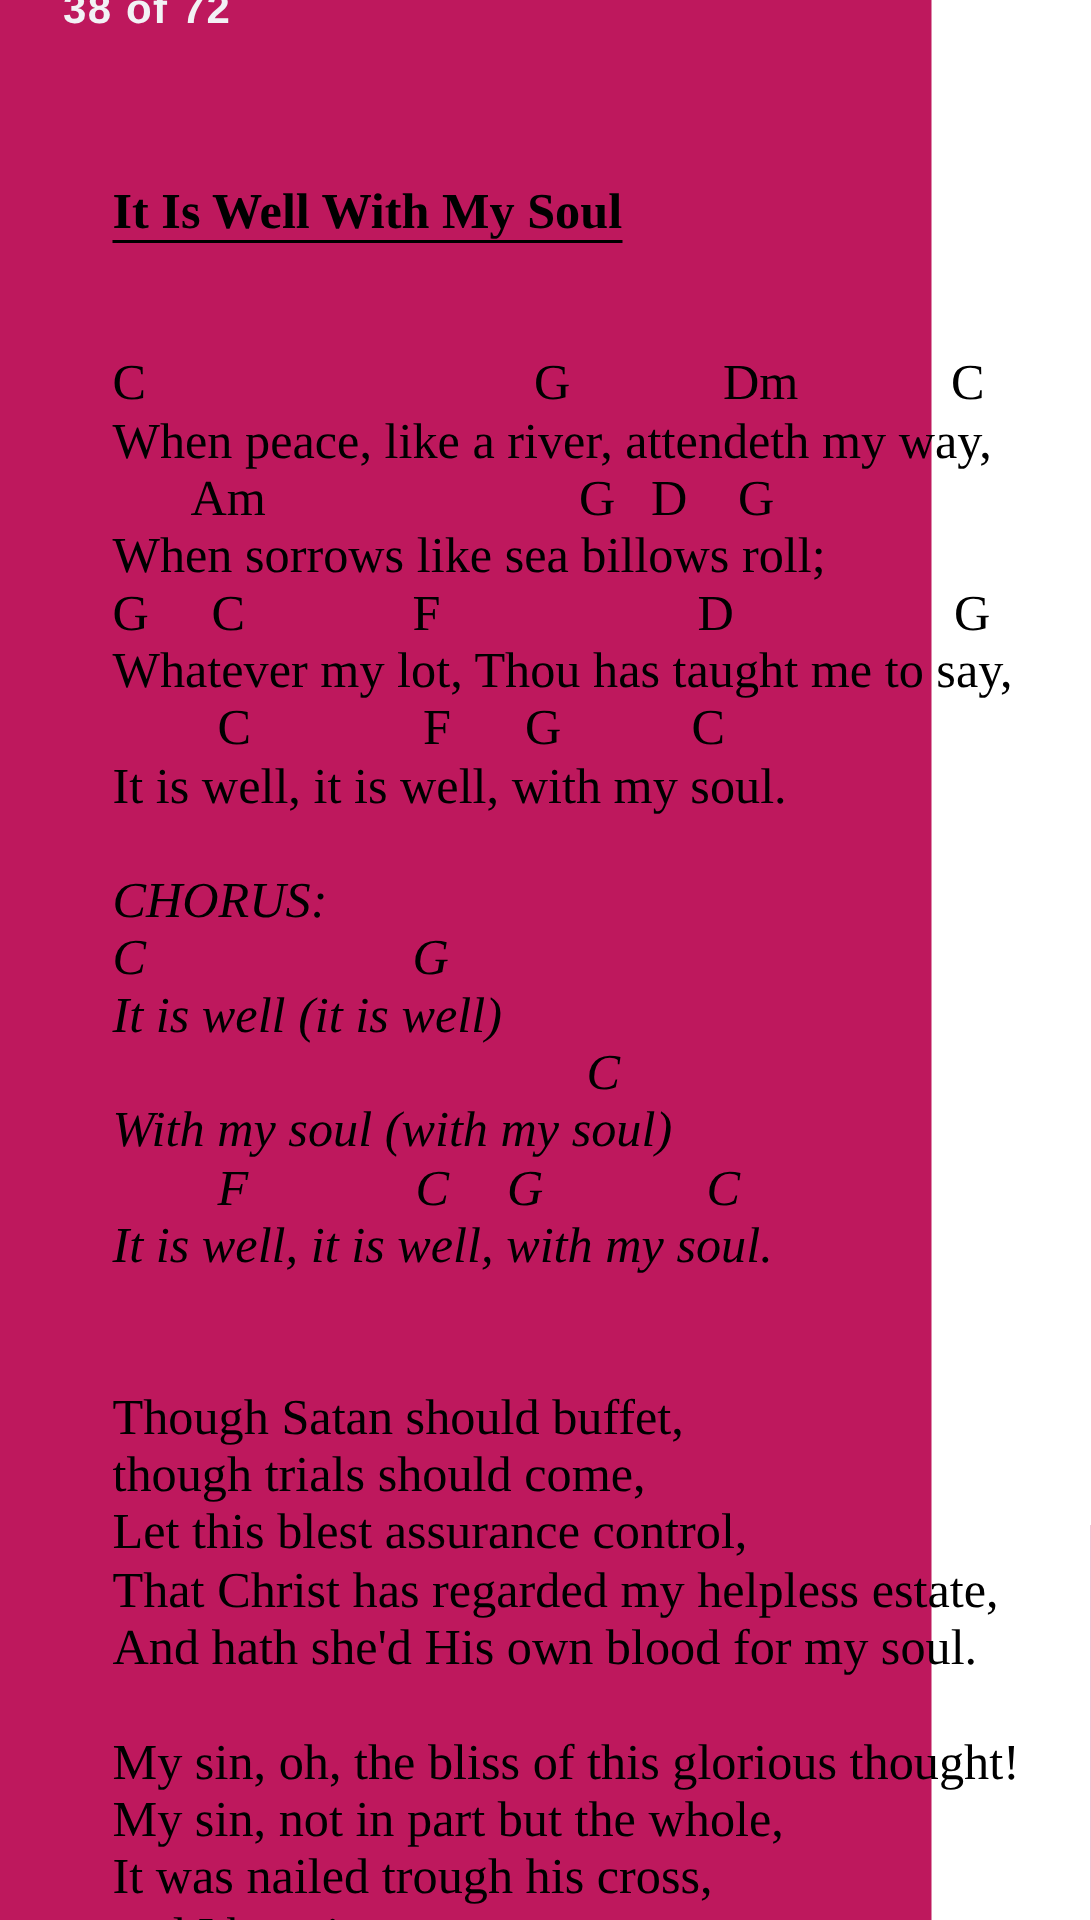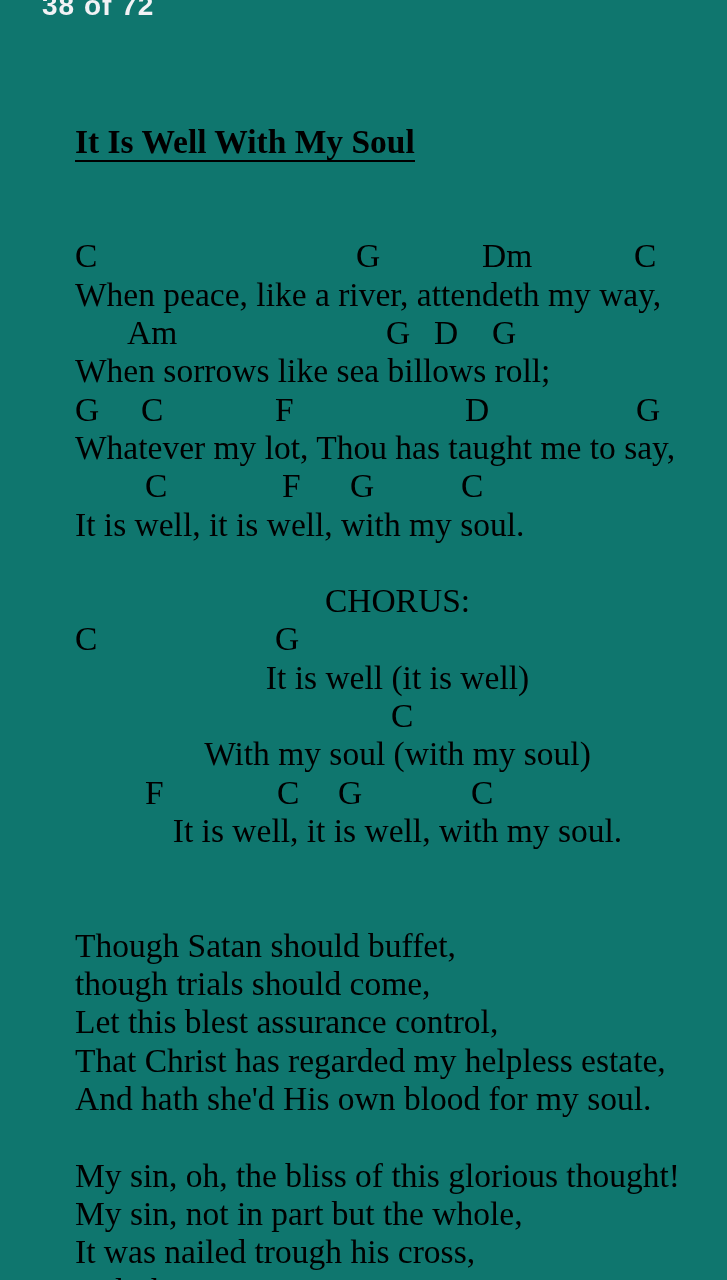--- a/index.html
+++ b/index.html
@@ -9,23 +9,23 @@
   }
   body {
     width: 727px;
     height: 1280px;
     overflow: hidden;
     font-family: "Liberation Serif", "DejaVu Serif", serif;
     color: #000000;
   }
   .page {
     position: relative;
-    width: 727px;
+    width: 621px;
     height: 1280px;
-    background: #0f766e;
+    background: #be185d;
   }
   
   .page-indicator {
     position: absolute;
     top: -10px;
     left: 42px;
     font-family: "Liberation Sans", "DejaVu Sans", sans-serif;
     font-weight: bold;
     font-size: 28px;
     letter-spacing: 1px;
@@ -55,21 +55,21 @@
   }
   .line {
     position: relative;
     height: 38.3px;
   }
   .chord-line .chord {
     position: absolute;
     top: 0;
   }
   .italic {
-    text-align: center;
+    font-style: italic;
   }
 </style>
 </head>
 <body>
 
 <div class="page">
   <div class="page-indicator">38 of 72</div>
 
   <div class="content">
     <h1 class="title-line"><span class="title-text">It Is Well With My Soul</span></h1>

